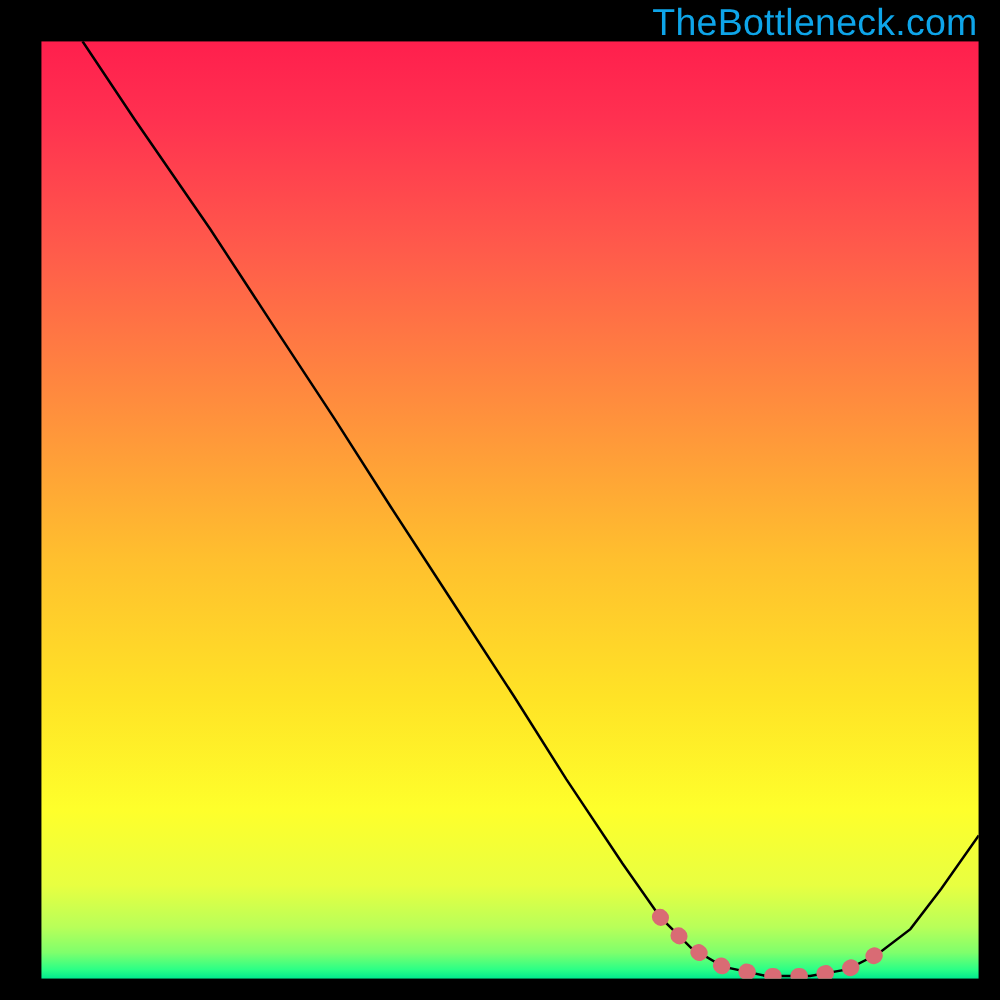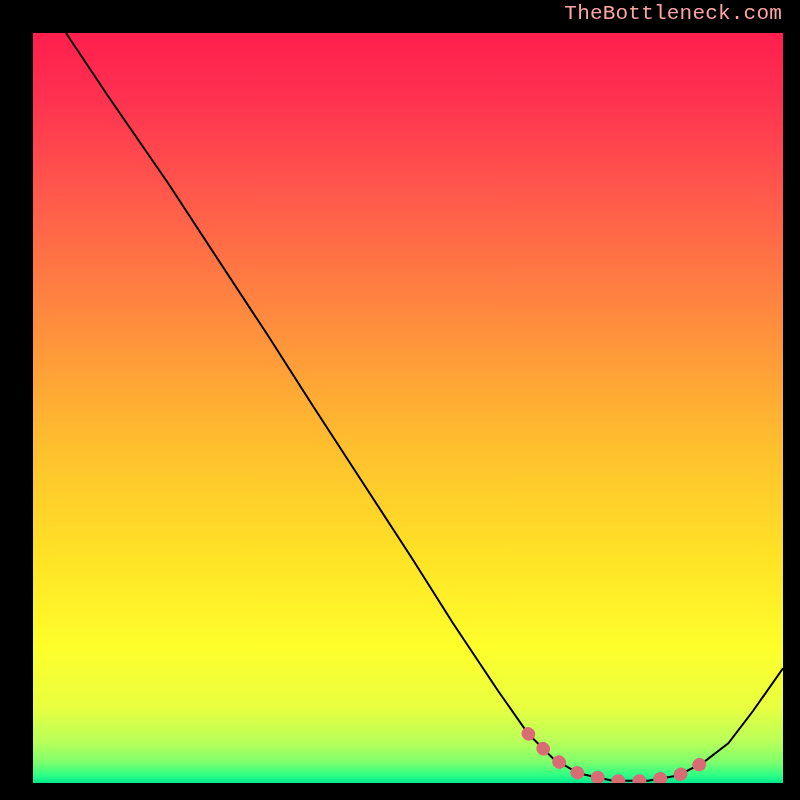--- a/index.html
+++ b/index.html
@@ -22,23 +22,23 @@
     position: absolute;
     left: 33px;
     top: 33px;
     width: 750px;
     height: 750px;
   }
   .watermark {
     position: absolute;
     top: 2px;
     right: 18px;
-    font-family: Liberation Mono, monospace;
-    font-size: 21px;
-    color: #fca5a5;
+    font-family: Liberation Sans, sans-serif;
+    font-size: 30px;
+    color: #0ea5e9;
     font-weight: 500;
     letter-spacing: 0.2px;
   }
 </style>
 </head>
 <body>
 
 <div class="frame">
   <svg class="plot" viewBox="0 0 750 750" preserveAspectRatio="none">
     <defs>

